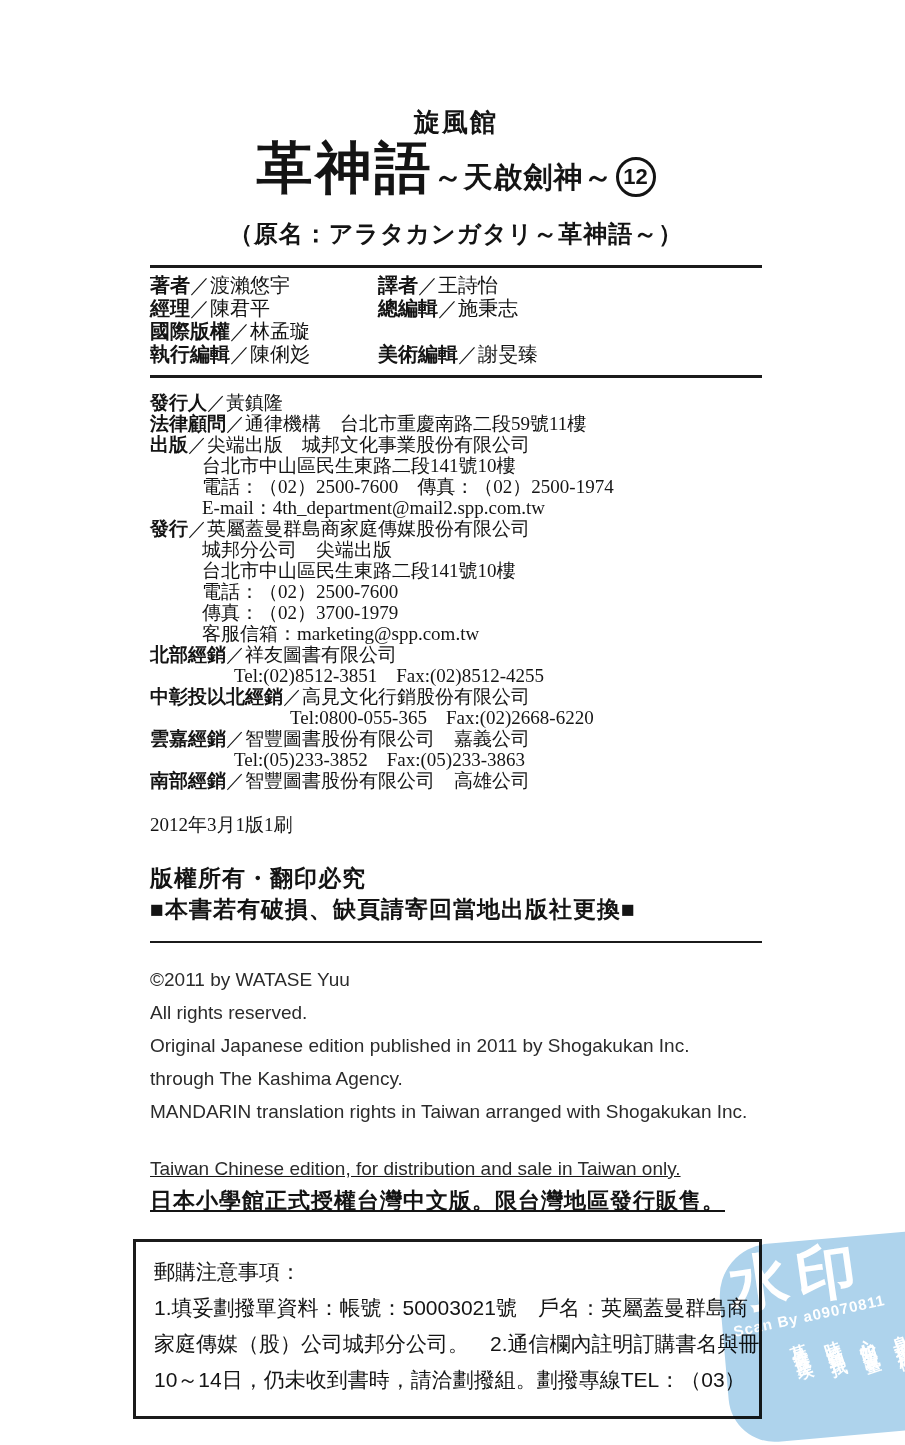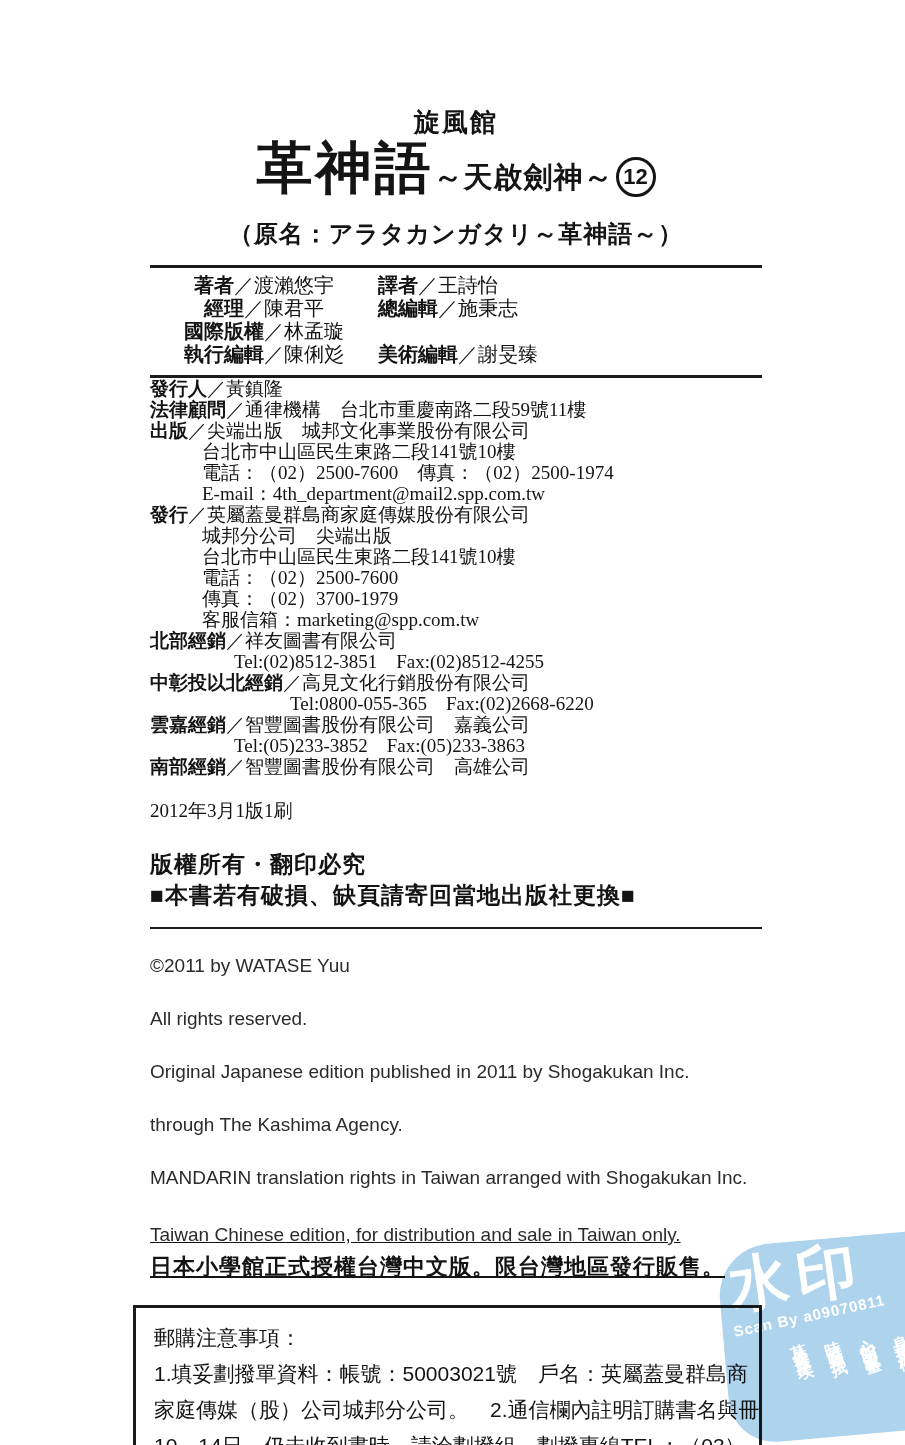--- a/index.html
+++ b/index.html
@@ -20,42 +20,42 @@
   .vol-badge{
     display:inline-block;width:34px;height:34px;border:3px solid #141414;border-radius:50%;
     font-family:"Liberation Sans",sans-serif;font-weight:700;font-size:22px;line-height:34px;
     text-align:center;vertical-align:3px;margin-left:2px;
   }
   .orig-title{font-family:"Liberation Sans",sans-serif;font-weight:700;font-size:24px;line-height:36px;margin-top:5px;letter-spacing:1px;}
 
   
   .credits{border-top:3px solid #1b1b1b;border-bottom:3px solid #1b1b1b;padding:6px 0 9px;}
   .crow{display:flex;line-height:23px;font-size:20px;white-space:pre;}
-  .ccell-l{width:228px;text-align:center;}
+  .ccell-l{width:228px;}
   .ccell-r{flex:1;}
   .lbl{font-family:"Liberation Sans",sans-serif;font-weight:700;}
   .slash{font-family:"Liberation Serif",serif;font-weight:400;}
   .val{font-family:"Liberation Serif",serif;}
 
   
-  .pubinfo{font-size:19px;}
+  .pubinfo{margin-top:14px;font-size:19px;}
   .pline{line-height:21px;white-space:pre;}
   .pline .lbl{font-size:19px;}
   .indent-1{padding-left:52px;}
   .indent-2{padding-left:84px;}
   .indent-3{padding-left:140px;}
 
   
   .edition{margin-top:22px;font-size:19px;line-height:24px;}
   .rights{margin-top:26px;font-family:"Liberation Sans",sans-serif;font-weight:700;font-size:23px;line-height:31px;letter-spacing:1px;}
   .rule{border:none;border-top:2px solid #1b1b1b;margin:16px 0 0 0;}
 
   
   .english{margin-top:20px;font-family:"Liberation Sans",sans-serif;font-size:19px;line-height:33px;color:#2b2b2b;}
-  .english div{white-space:pre;margin-top:20px;}
+  .english div{white-space:pre;}
 
   
   .taiwan{margin-top:26px;text-decoration:underline;}
   .tw-en{font-family:"Liberation Sans",sans-serif;font-size:19px;line-height:30px;color:#2b2b2b;white-space:pre;}
   .tw-zh{font-family:"Liberation Sans",sans-serif;font-weight:700;font-size:22px;line-height:33px;letter-spacing:1px;white-space:pre;}
 
   
   .mailbox{
     margin-top:22px;margin-left:-17px;border:3px solid #1b1b1b;
     padding:12px 16px 18px 18px;

